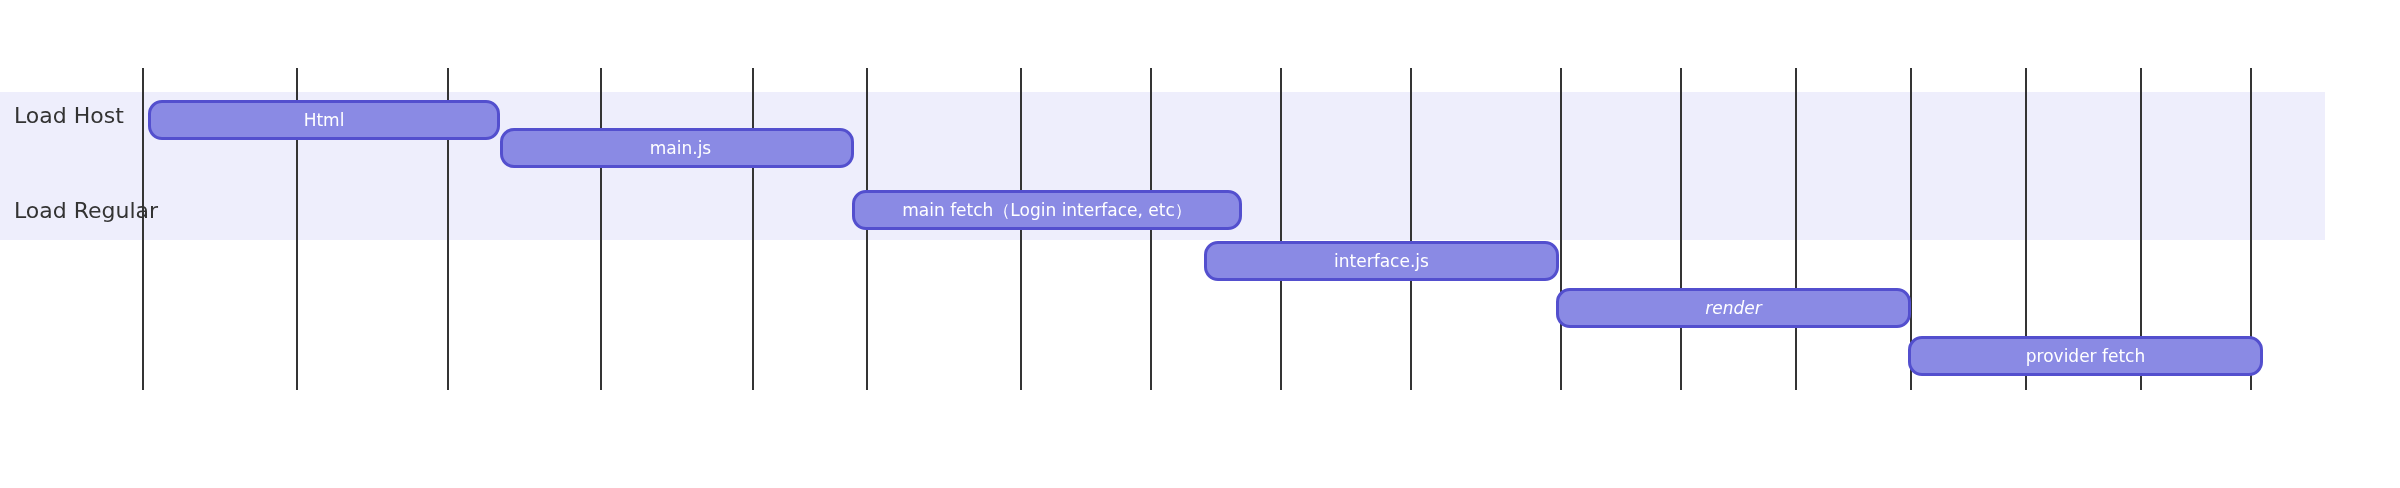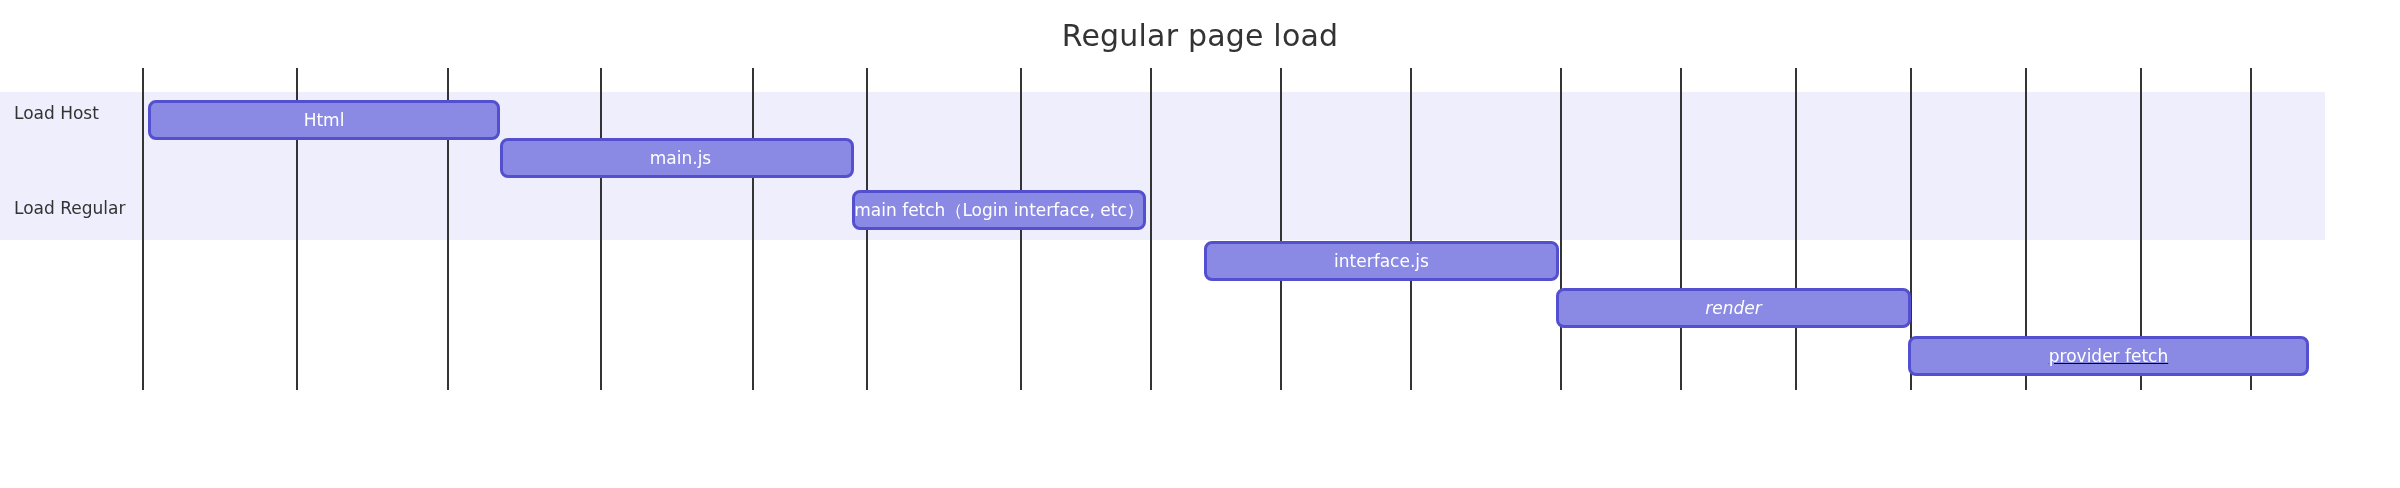--- a/index.html
+++ b/index.html
@@ -57,50 +57,49 @@
     top: 68px;
     height: 322px;
     width: 2px;
     background: #343434;
   }
 
   
   .section-label {
     position: absolute;
     left: 14px;
-    font-size: 17px;
+    font-size: 22px;
     color: #333333;
     white-space: nowrap;
   }
 
   
   .task-bar {
     position: absolute;
     height: 40px;
     box-sizing: border-box;
     border: 3px solid #534fce;
-    border-radius: 8px;
+    border-radius: 14px;
     background: #8a8ae4;
     display: flex;
     align-items: center;
     justify-content: center;
   }
   .task-label {
     font-size: 17px;
     color: #ffffff;
     white-space: nowrap;
     line-height: 1;
   }
 </style>
 </head>
 <body>
 
 <div class="gantt-root">
 
-  <div class="chart-title">Regular page load</div>
 
   <div id="bands-layer">
       <div class="section-band" style="top: 92px; height: 148px;"></div>
       <div class="section-band alt" style="top: 240px; height: 150px;"></div>
     </div>
 
   <div class="grid-layer" id="grid-layer">
       <div class="grid-line" style="left: 142px; top: 68px; height: 322px;"></div>
       <div class="grid-line" style="left: 296px; top: 68px; height: 322px;"></div>
       <div class="grid-line" style="left: 447px; top: 68px; height: 322px;"></div>
@@ -122,30 +121,30 @@
 
   <div id="labels-layer">
       <div class="section-label" style="top: 103px;">Load Host</div>
       <div class="section-label" style="top: 198px;">Load Regular</div>
     </div>
 
   <div id="bars-layer">
       <div class="task-bar" style="left: 148px; top: 100px; width: 352px;">
         <span class="task-label">Html</span>
       </div>
-      <div class="task-bar" style="left: 500px; top: 138px; width: 354px; padding-left: 7px;">
+      <div class="task-bar" style="left: 500px; top: 128px; width: 354px; padding-left: 7px;">
         <span class="task-label">main.js</span>
       </div>
-      <div class="task-bar" style="left: 852px; top: 190px; width: 294px;">
+      <div class="task-bar" style="left: 852px; top: 190px; width: 390px;">
         <span class="task-label">main fetch（Login interface, etc）</span>
       </div>
       <div class="task-bar" style="left: 1204px; top: 241px; width: 355px;">
         <span class="task-label">interface.js</span>
       </div>
       <div class="task-bar" style="left: 1556px; top: 288px; width: 355px; font-style: italic;">
         <span class="task-label">render</span>
       </div>
-      <div class="task-bar" style="left: 1908px; top: 336px; width: 401px; text-decoration: underline;">
+      <div class="task-bar" style="left: 1908px; top: 336px; width: 355px;">
         <span class="task-label">provider fetch</span>
       </div>
     </div>
 
 </div>
 
 </body></html>

